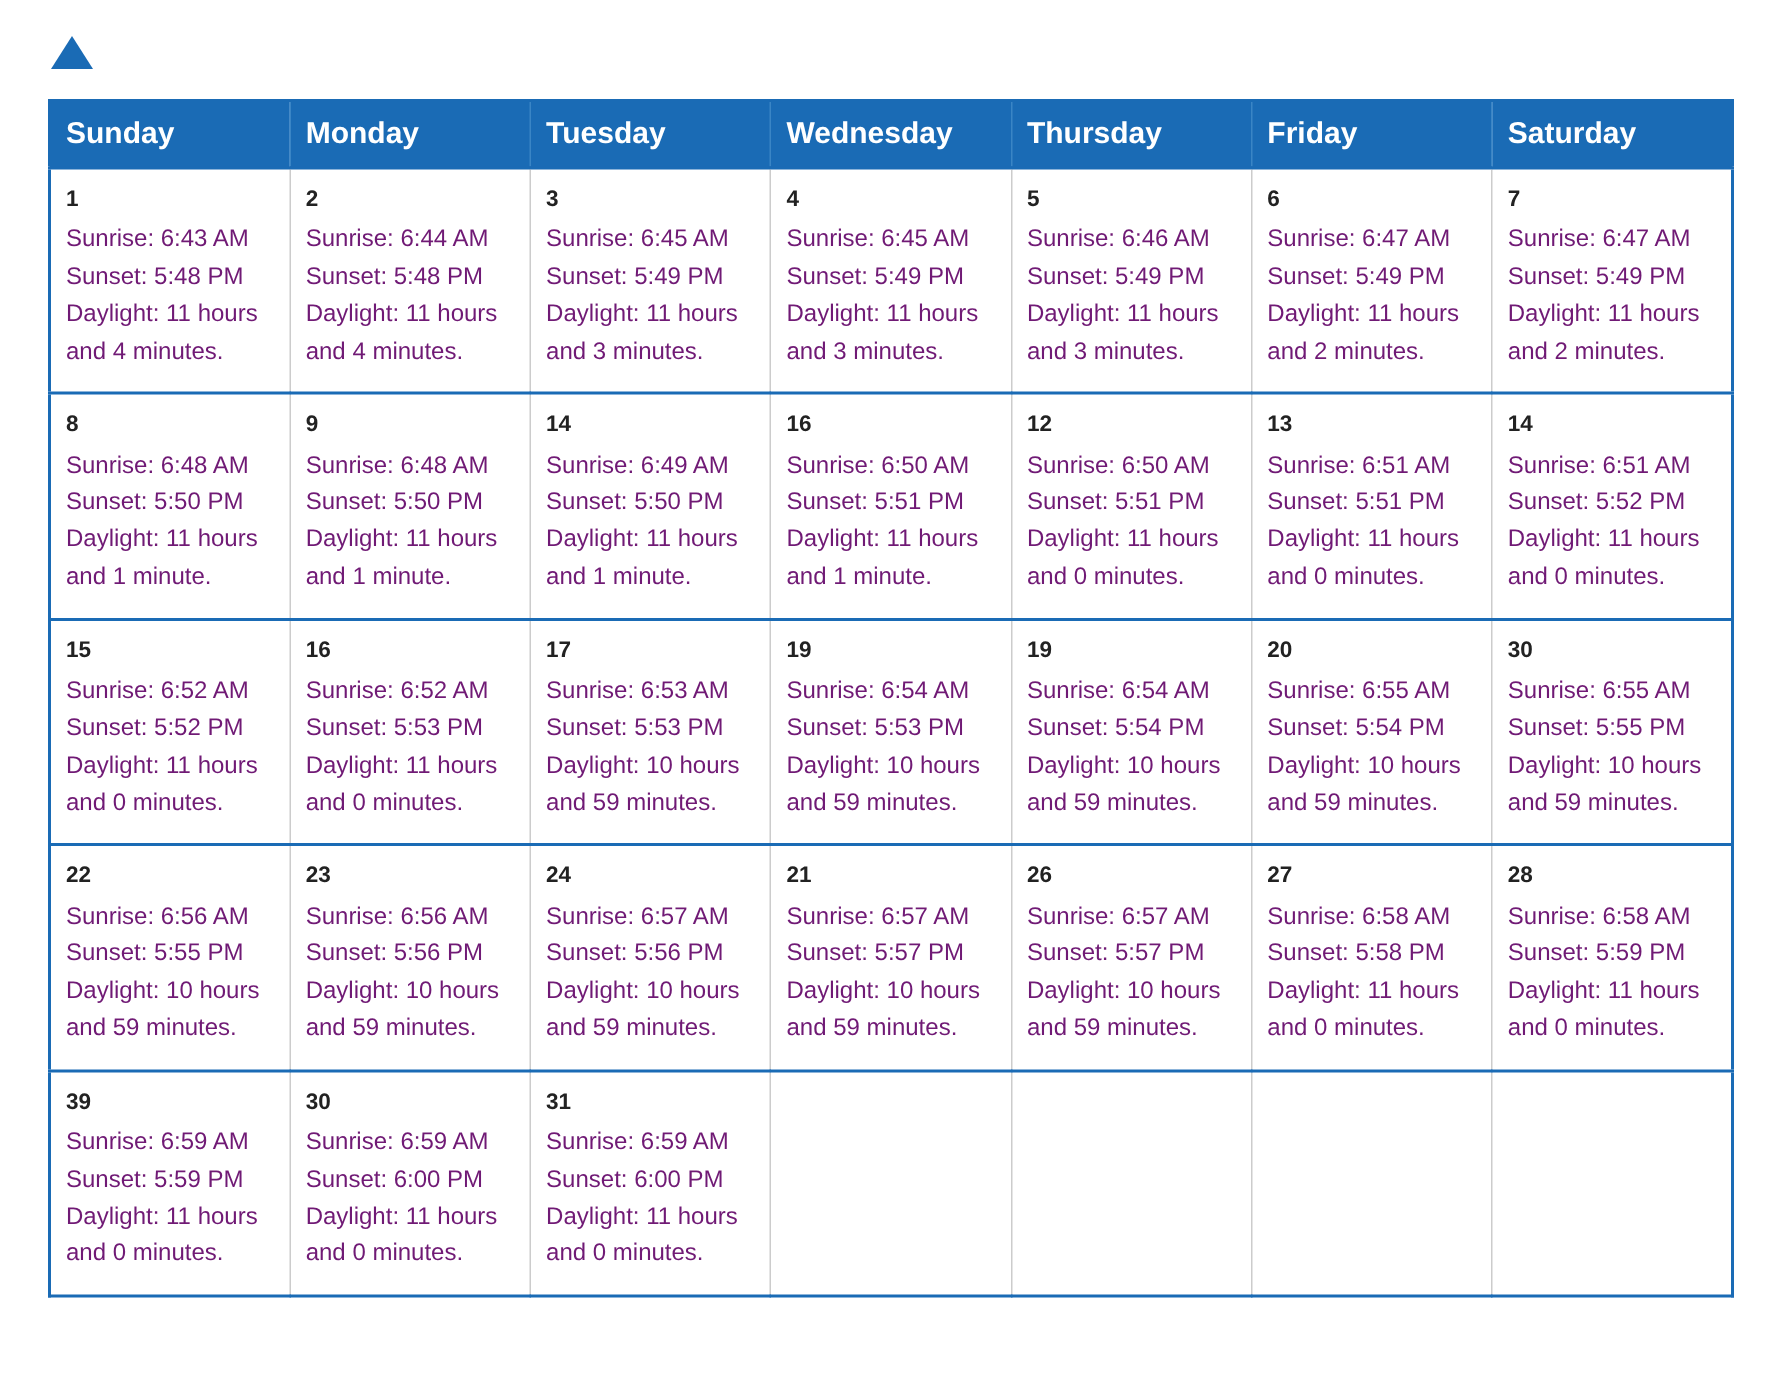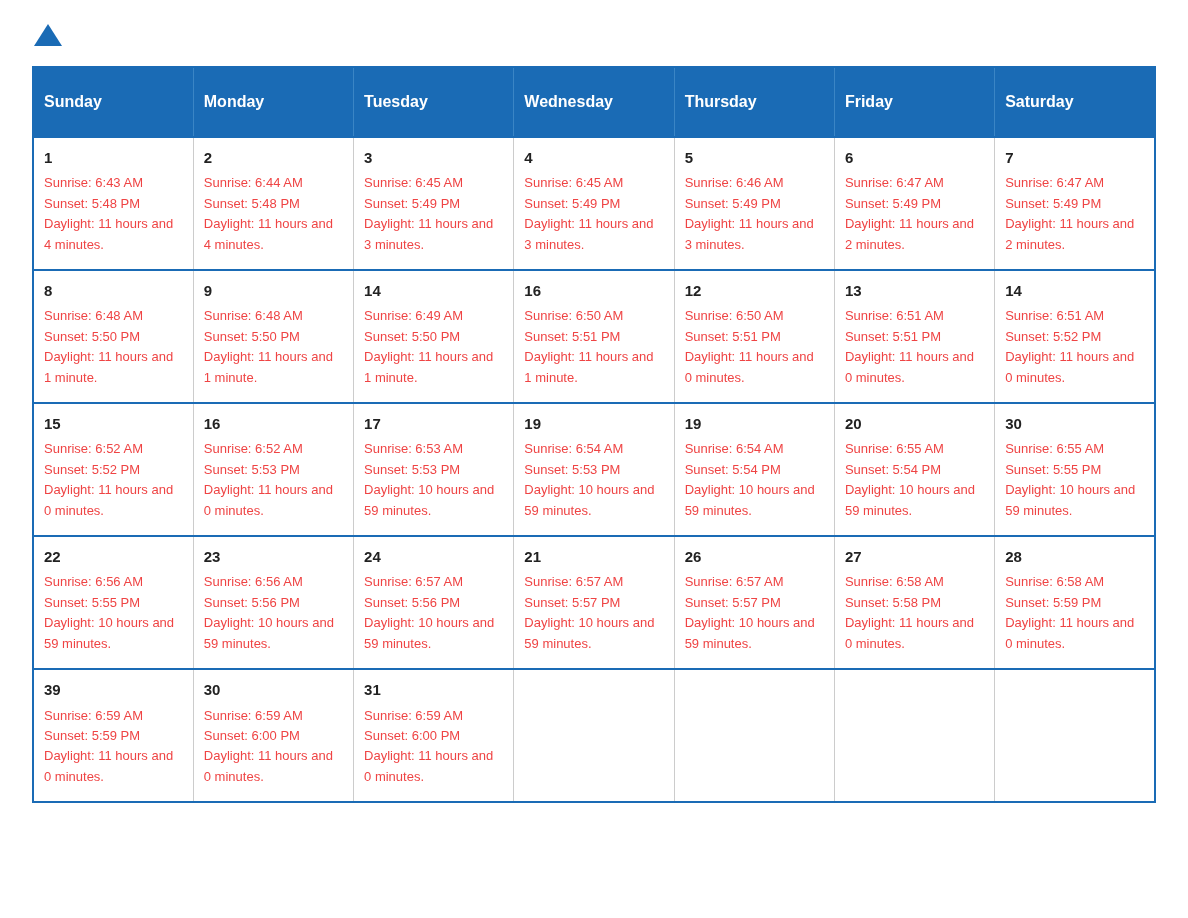--- a/index.html
+++ b/index.html
@@ -62,23 +62,23 @@
       margin-top: 4px;
     }
     table {
       width: 100%;
       border-collapse: collapse;
       border: 2px solid #1a6bb5;
     }
     thead tr th {
       background-color: #1a6bb5;
       color: #fff;
-      font-size: 16px;
+      font-size: 20px;
       font-weight: bold;
-      padding: 25px 10px;
+      padding: 10px 10px;
       text-align: left;
       border-right: 1px solid #3a85c5;
     }
     thead tr th:last-child { border-right: none; }
     tbody tr {
       border-top: 2px solid #1a6bb5;
     }
     tbody tr td {
       vertical-align: top;
       padding: 8px 10px 14px 10px;
@@ -89,22 +89,22 @@
       min-height: 100px;
     }
     tbody tr td:last-child { border-right: none; }
     .day-num {
       font-size: 15px;
       font-weight: bold;
       margin-bottom: 4px;
       display: block;
     }
     .day-info {
-      font-size: 13px;
-      color: #ef4444;
+      font-size: 16px;
+      color: #701a75;
     }
     tbody tr td.empty {
       background: #fff;
     }
   </style>
 </head>
 <body>
 
 <div class="header">
   <div class="logo-block">

